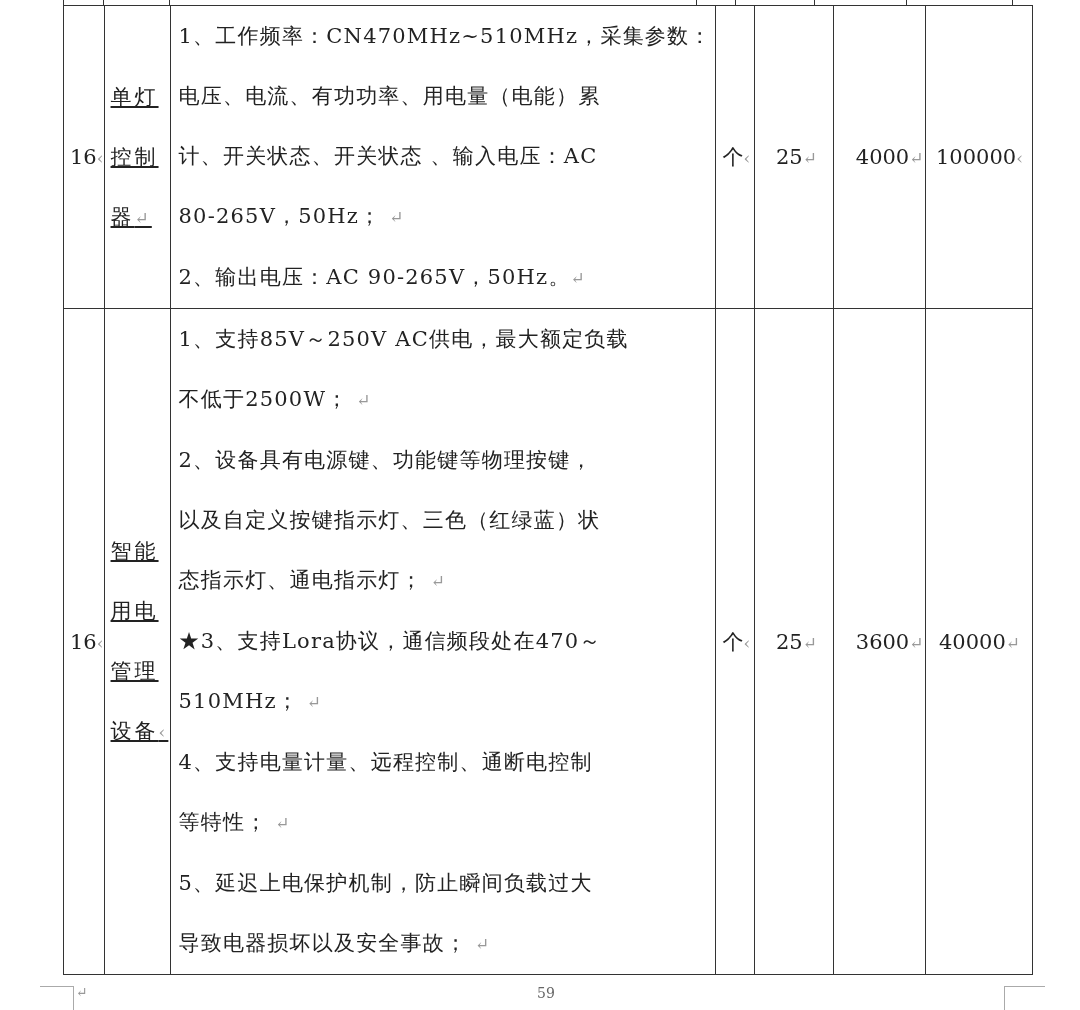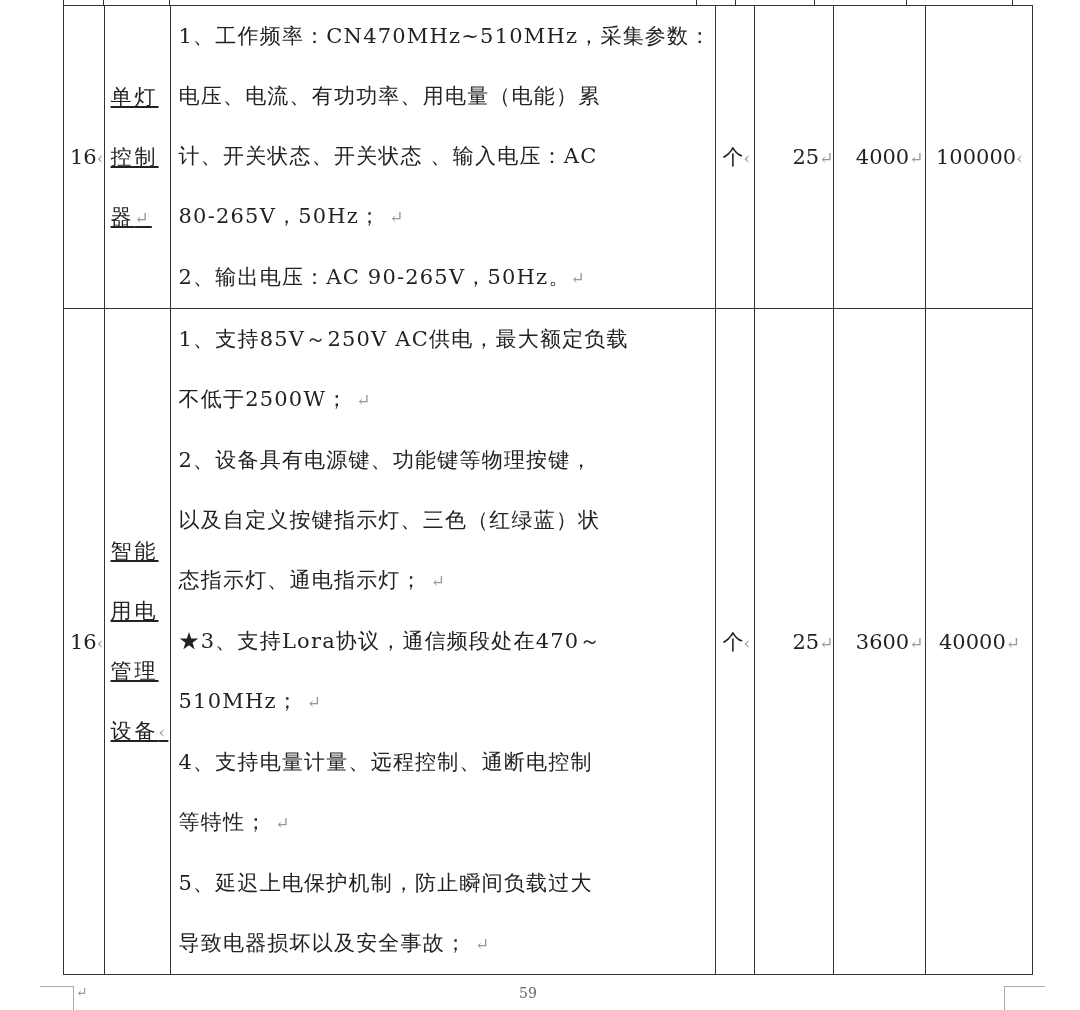--- a/index.html
+++ b/index.html
@@ -6,25 +6,25 @@
   body { width:1080px; height:1010px; position:relative; overflow:hidden;
          font-family:"DejaVu Serif","Liberation Serif",serif; color:#222; }
   .tbl { position:absolute; left:63px; top:5px; border-collapse:collapse; table-layout:fixed; }
   .tbl td { border:1.5px solid #333; padding:0; vertical-align:middle; font-size:21px; }
   .topstub { position:absolute; top:0; height:5px; border-left:1.5px solid #333; }
   .num { text-align:center; padding-left:6px !important; }
   .name { padding-left:6px !important; line-height:60px; letter-spacing:3px;text-decoration:underline; }
   .desc { padding-left:8px !important; padding-right:4px !important; vertical-align:top !important; }
   .desc p { margin:0; line-height:60px; letter-spacing:1.2px; white-space:nowrap; }
   .unit { text-align:left; padding-left:6px !important; }
-  .qty { text-align:right; padding-left:4px !important;margin-left:44px; }
+  .qty { text-align:center; padding-left:4px !important;margin-left:44px; }
   .price { text-align:right; padding-right:2px !important; }
   .total { text-align:center; padding-right:0 !important; }
   .ret { color:#999; font-size:17px; }
-  .footer-num { position:absolute; left:519px; top:985px; font-size:14px; color:#666; }
+  .footer-num { position:absolute; left:537px; top:985px; font-size:14px; color:#666; }
   .crop-l { position:absolute; left:40px; top:986px; width:34px; height:24px;
             border-top:1px solid #aaa; }
   .crop-l::after { content:""; position:absolute; right:0; top:0; height:24px; border-left:1px solid #aaa; }
   .crop-r { position:absolute; left:1004px; top:986px; width:40px; height:24px;
             border-top:1px solid #aaa; border-left:1px solid #aaa; }
   .crop-ret { position:absolute; left:76px; top:984px; color:#999; font-size:14px; }
 </style>
 </head>
 <body>
 

